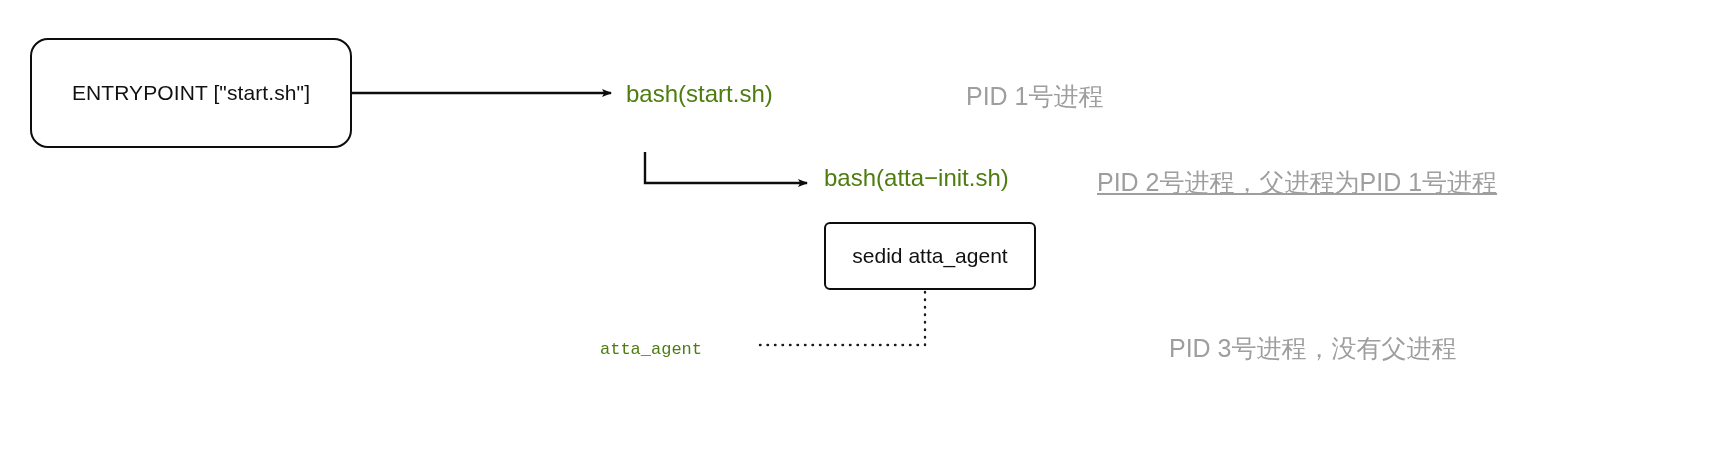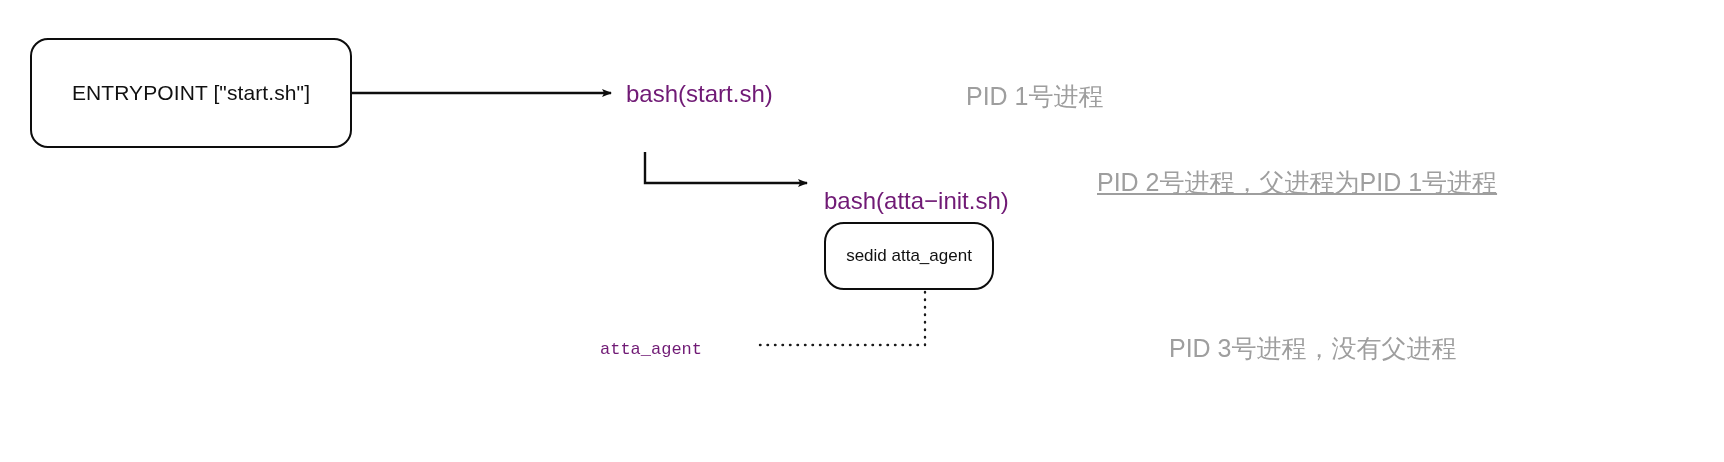--- a/index.html
+++ b/index.html
@@ -36,41 +36,41 @@
     left: 30px;
     top: 38px;
     width: 322px;
     height: 110px;
     font-size: 21px;
     letter-spacing: 0.1px;
   }
   #sedid-box {
     left: 824px;
     top: 222px;
-    width: 170px;
+    width: 212px;
     height: 68px;
-    border-radius: 20px;
-    font-size: 17px;
+    border-radius: 6px;
+    font-size: 21px;
   }
   .plain-label {
     position: absolute;
-    color: #701a75;
+    color: #4d7c0f;
     font-size: 24px;
     white-space: nowrap;
     line-height: 1;
   }
   .note-label {
     position: absolute;
     color: #9e9e9e;
     font-size: 25px;
     white-space: nowrap;
     line-height: 1;
   }
   #label-bash-start { left: 626px; top: 82px; }
-  #label-bash-init  { left: 824px; top: 166px; margin-top: 23px; }
+  #label-bash-init  { left: 824px; top: 166px; }
   #label-atta-agent { left: 600px; top: 341px; font-size: 17px; font-family: Liberation Mono, monospace; }
   #note-pid1 { left: 966px;  top: 84px; }
   #note-pid2 { left: 1097px; top: 170px; text-decoration: underline; }
   #note-pid3 { left: 1169px; top: 336px; }
   svg line, svg path, svg polyline { shape-rendering: geometricPrecision; }
 </style>
 </head>
 <body>
 
 <svg id="canvas" viewBox="0 0 1724 462" xmlns="http://www.w3.org/2000/svg">

